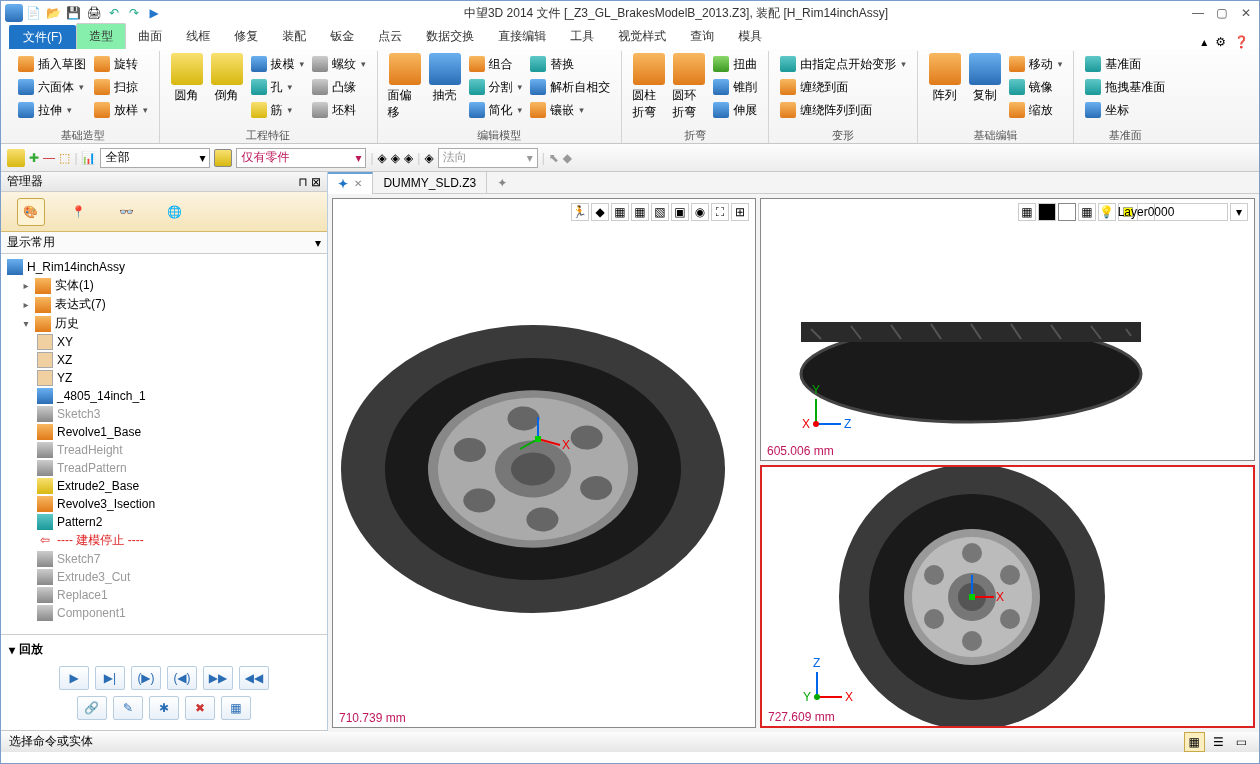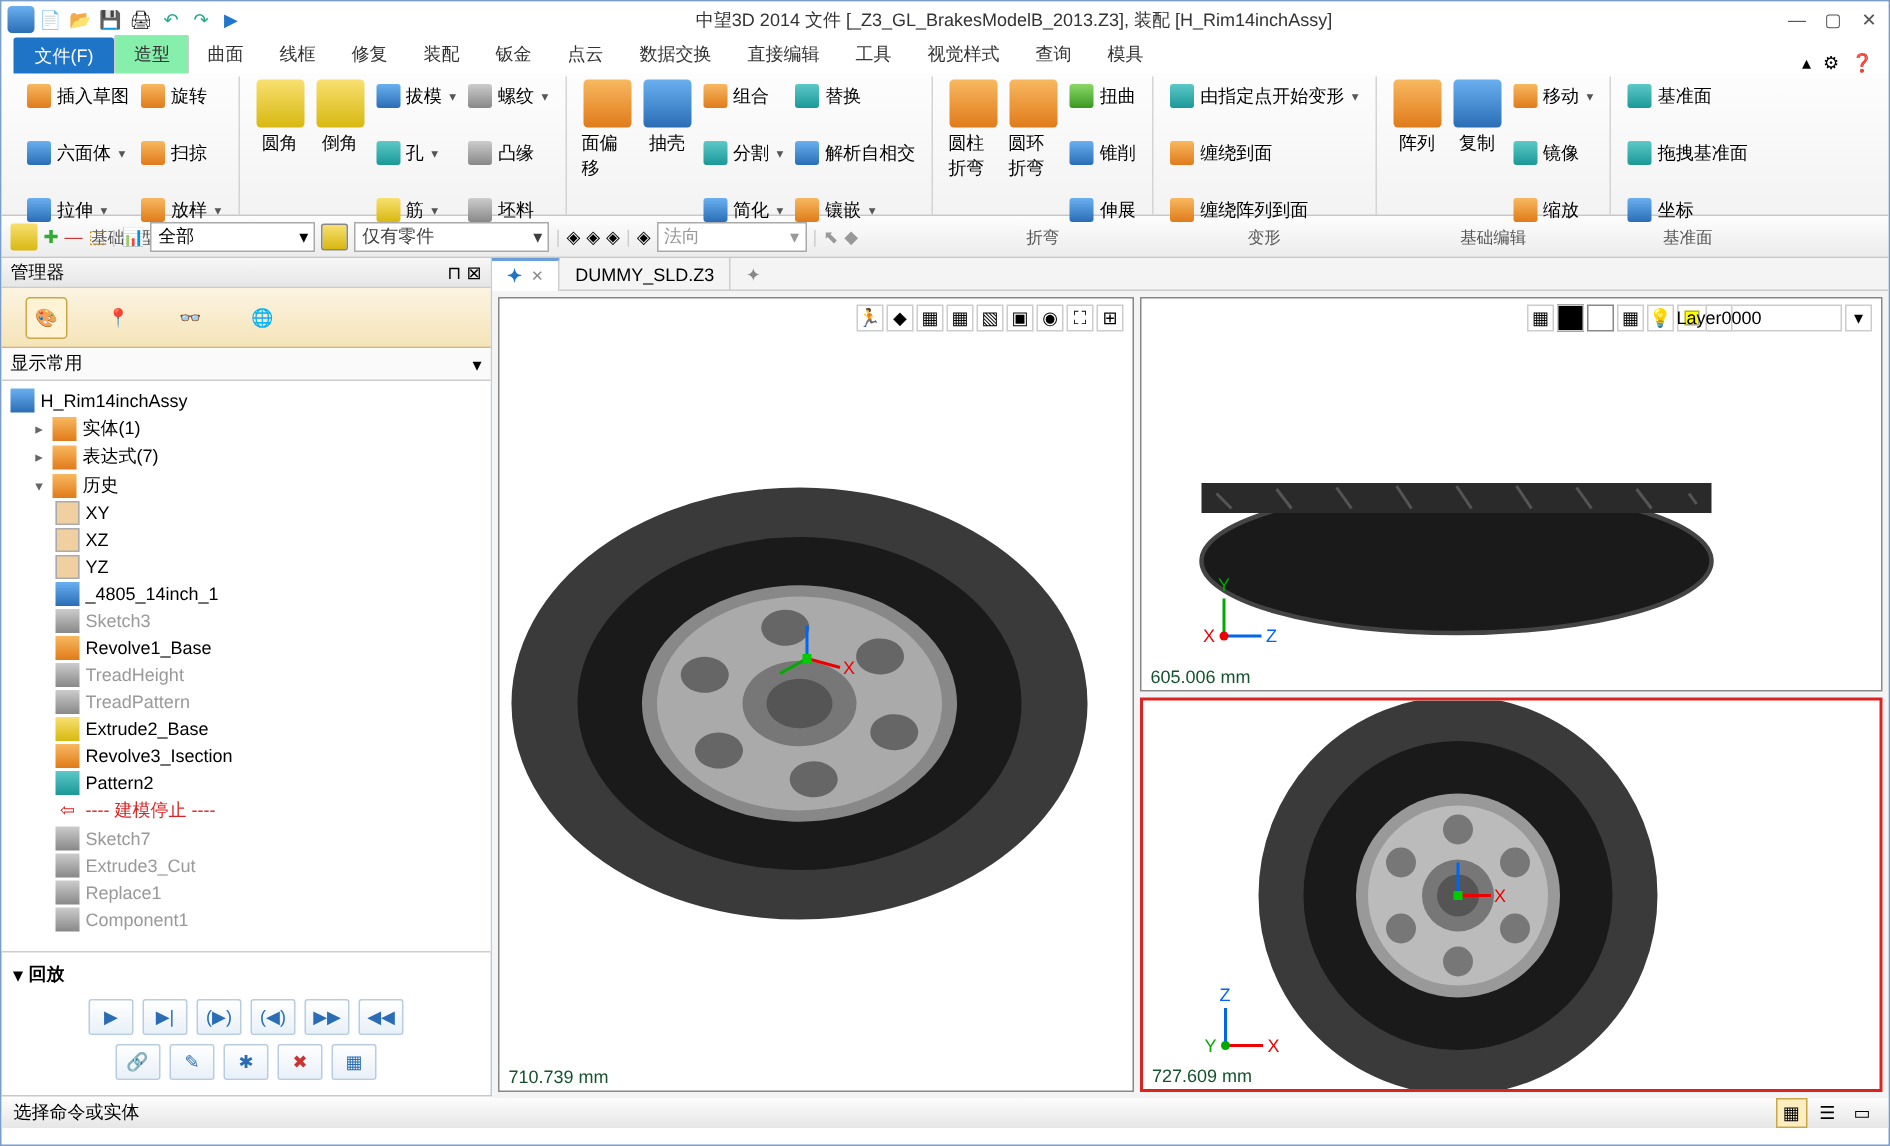--- a/index.html
+++ b/index.html
@@ -19,21 +19,21 @@
 .menurow .tab { padding:4px 12px; cursor:pointer; color:#333; }
 .menurow .tab.active { background:#86efac; border:1px solid #ccc; border-bottom:none; border-radius:2px 2px 0 0; }
 .menurow .spacer { flex:1; }
 .menurow .right { display:flex; gap:8px; padding-right:10px; align-items:center; }
 
 
 .ribbon { height:95px; background:linear-gradient(#fdfdfd,#f3f3f3); border-bottom:1px solid #c7c7c7; display:flex; padding:2px 6px 0 6px; }
 .rgroup { border-right:1px solid #d4d4d4; padding:0 8px; display:flex; flex-direction:column; }
 .rgroup .items { flex:1; display:flex; gap:2px; }
 .rgroup .glabel { text-align:center; color:#555; font-size:11px; height:15px; }
-.rcol { display:flex; flex-direction:column; gap:16px; justify-content:flex-start; padding-top:2px; }
+.rcol { display:flex; flex-direction:column; gap:1px; justify-content:flex-start; padding-top:2px; }
 .ritem { display:flex; align-items:center; gap:4px; cursor:pointer; padding:1px 3px; white-space:nowrap; height:22px; }
 .ricn { width:16px; height:16px; display:inline-block; border-radius:2px; }
 .rbig { width:38px; display:flex; flex-direction:column; align-items:center; cursor:pointer; padding:2px; }
 .rbig .bicn { width:32px; height:32px; border-radius:3px; margin-bottom:2px; }
 .dd { font-size:9px; color:#555; margin-left:1px; }
 
 
 .filterbar { height:28px; background:linear-gradient(#fdfdfd,#ececec); border-bottom:1px solid #c7c7c7; display:flex; align-items:center; padding:0 6px; gap:4px; }
 .filterbar .sel { border:1px solid #aaa; background:#fff; height:20px; padding:0 4px; display:flex; align-items:center; }
 
@@ -63,21 +63,21 @@
 .doctab { padding:2px 10px; border-right:1px solid #ccc; display:flex; align-items:center; gap:6px; cursor:pointer; height:22px; }
 .doctab.active { background:#fff; border-top:2px solid #6aa0d8; }
 .doctab .plus { color:#1e74c7; font-weight:bold; }
 .doctab .x { color:#888; font-size:10px; }
 .views { flex:1; display:flex; gap:4px; padding:4px; background:#f4f4f4; position:relative; }
 .viewcol { display:flex; flex-direction:column; gap:4px; }
 .viewport { background:#fff; border:1px solid #888; position:relative; overflow:hidden; }
 .viewport.active { border:2px solid #d22; }
 .vp-tb { position:absolute; top:2px; right:4px; display:flex; gap:2px; background:rgba(255,255,255,0.9); padding:2px; z-index:5; }
 .vp-tb span { width:18px; height:18px; border:1px solid #ccc; display:inline-flex; align-items:center; justify-content:center; cursor:pointer; background:#fff; }
-.vp-scale { position:absolute; bottom:2px; left:6px; font-size:12px; color:#14532d; z-index:5; }
+.vp-scale { position:absolute; bottom:2px; left:6px; font-size:12px; color:#be185d; z-index:5; }
 
 
 .statusbar { height:22px; background:linear-gradient(#fdfdfd,#e6e6e6); border-top:1px solid #c7c7c7; display:flex; align-items:center; padding:0 8px; }
 .statusbar .sright { margin-left:auto; display:flex; gap:4px; align-items:center; }
 
 
 .c-blue{background:linear-gradient(#6ab0f0,#2a6db5);} .c-orange{background:linear-gradient(#f8b860,#e07b1a);} .c-teal{background:linear-gradient(#5ec8c8,#1a9898);} .c-yellow{background:linear-gradient(#f8e070,#d8b810);} .c-green{background:linear-gradient(#8ad86a,#3a9820);} .c-grey{background:linear-gradient(#ccc,#888);}
 </style>
 </head>
 <body>
@@ -357,21 +357,21 @@
   <span style="color:#3a3">✚</span>
   <span style="color:#c33">—</span>
   <span style="color:#c80">⬚</span>
   <span style="color:#ccc">|</span>
   <span>📊</span>
   <div class="sel" style="width:110px">
       <span>全部</span>
       <span style="margin-left:auto">▾</span>
     </div>
   <span class="ricn c-yellow" style="width:18px;height:18px;border:1px solid #888"></span>
-  <div class="sel" style="width:130px;color:#404040">
+  <div class="sel" style="width:130px;color:#be185d">
       <span>仅有零件</span>
       <span style="margin-left:auto">▾</span>
     </div>
   <span style="color:#ccc">|</span>
   <span>◈</span>
   <span>◈</span>
   <span>◈</span>
   <span style="color:#ccc">|</span>
   <span>◈</span>
   <div class="sel" style="width:100px;color:#999">

